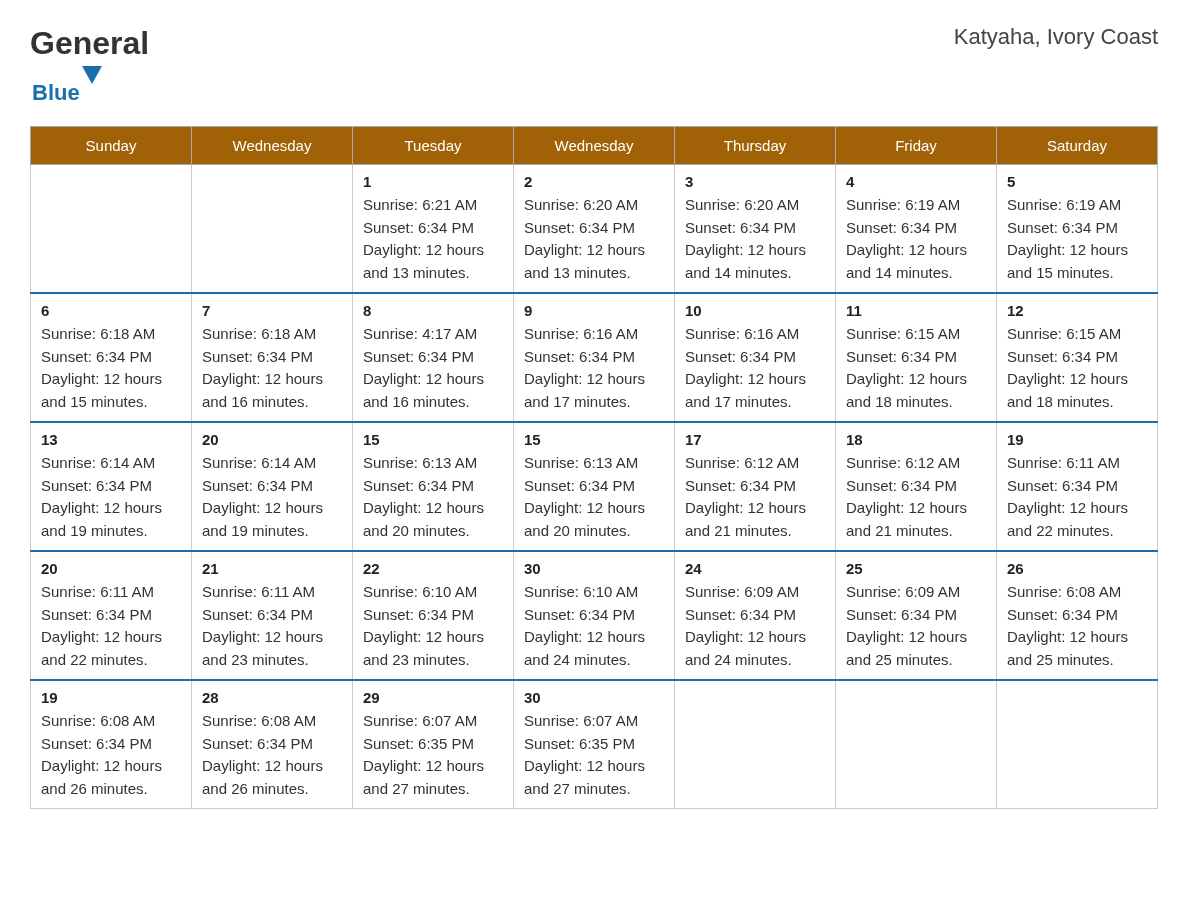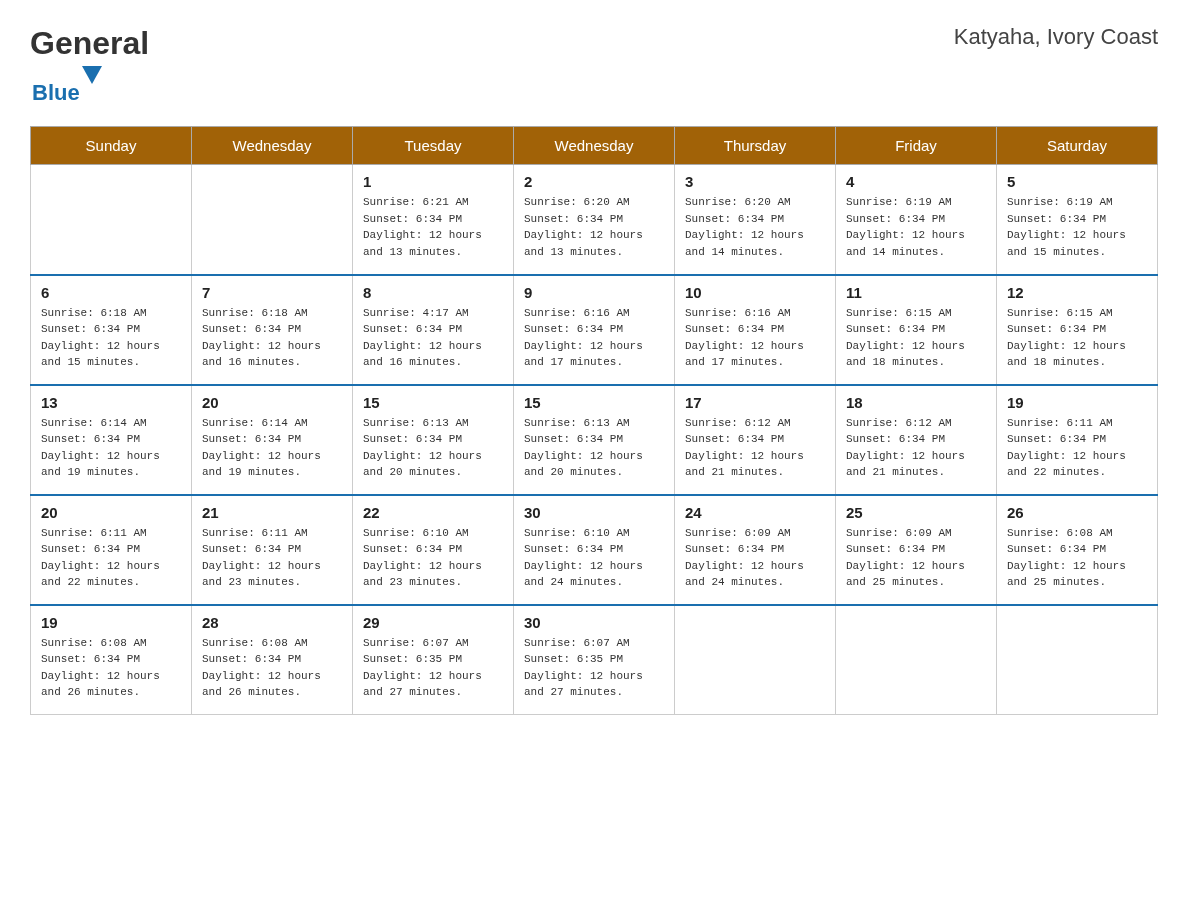--- a/index.html
+++ b/index.html
@@ -87,24 +87,23 @@
       font-size: 13px;
       color: #333;
     }
     .day-number {
       font-size: 15px;
       font-weight: bold;
       color: #222;
       margin-bottom: 4px;
     }
     .day-info {
-      font-size: 11px;
+      font-size: 15px;
       color: #333;
       line-height: 1.5;
-      font-family: Liberation Mono, monospace;
     }
     .empty-cell {
       background: #fff;
     }
     .row-divider td {
       border-top: 2px solid #1a6faf;
     }
   </style>
 </head>
 <body>

